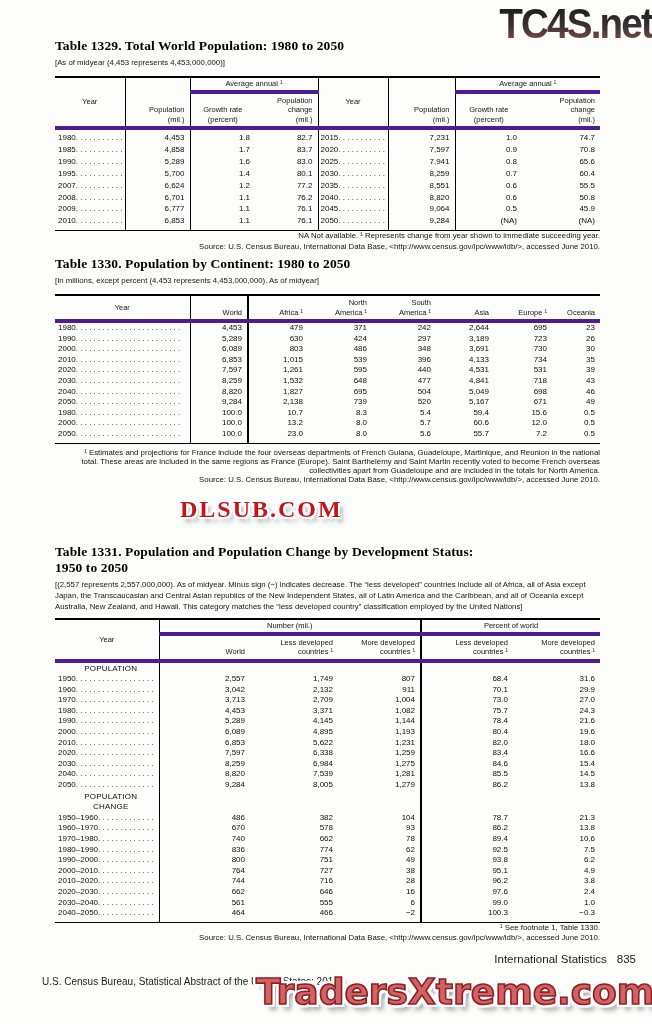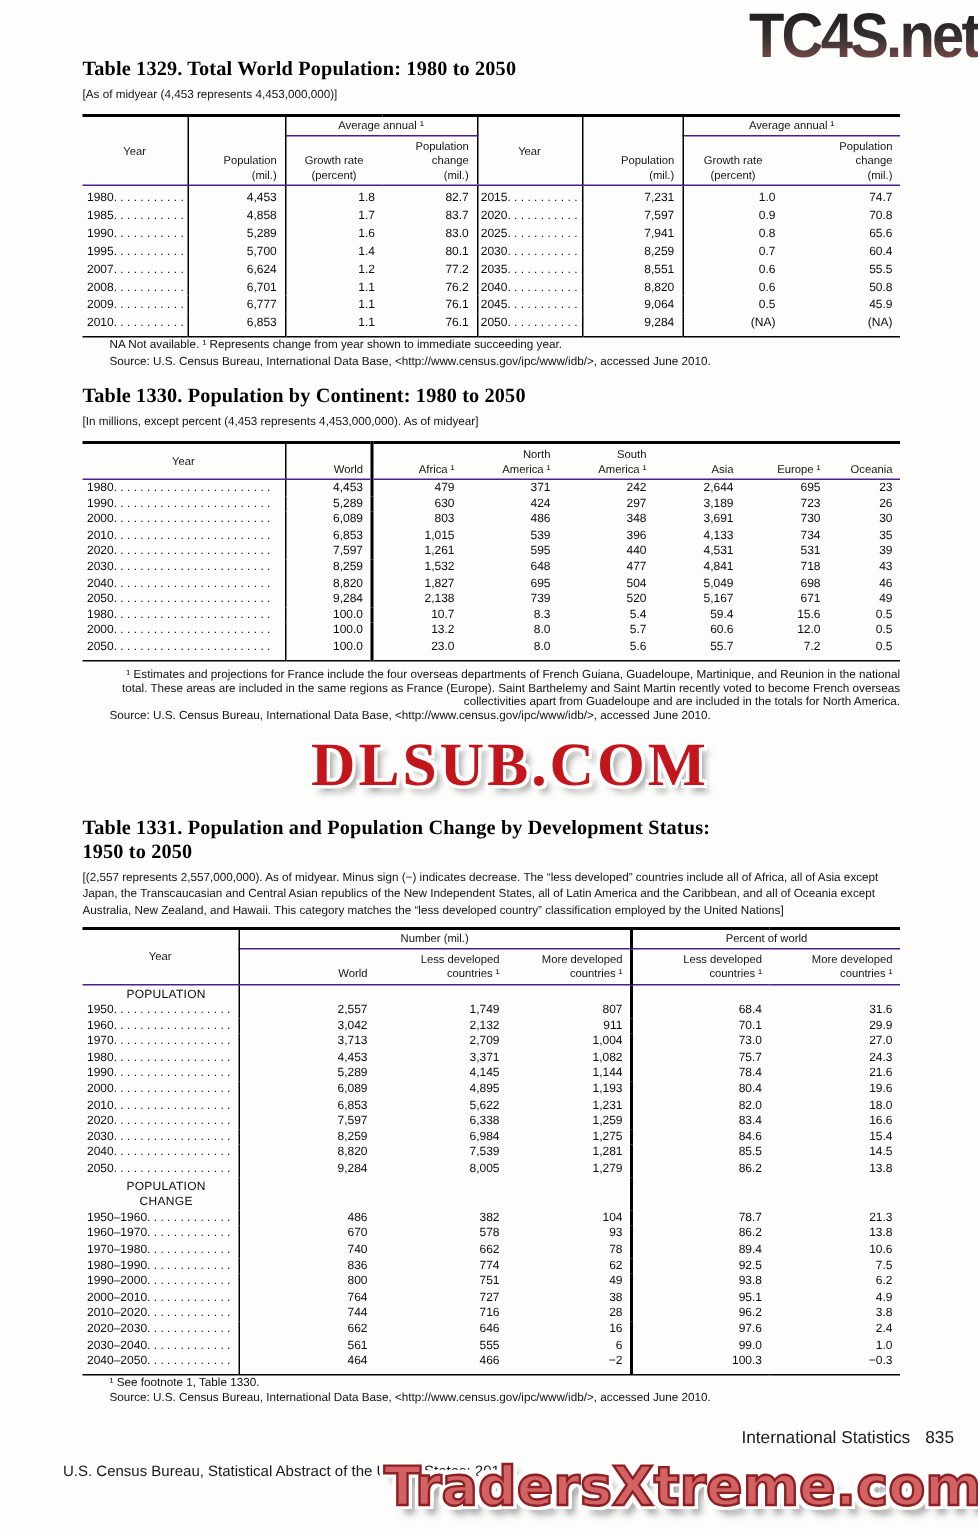--- a/index.html
+++ b/index.html
@@ -17,21 +17,21 @@
     line-height:16px;margin:0 0 3px 0;color:#000;white-space:pre-line;letter-spacing:.1px;
   }
   .tbl-note{font-size:7.8px;line-height:11px;margin:0 0 8px 0;color:#141414;}
   #t1331 .tbl-note{margin-bottom:6px;}
   table.tbl{
     border-collapse:collapse;table-layout:fixed;width:545px;
     border-top:2px solid #000;border-bottom:1px solid #000;
   }
   thead th{
     font-weight:normal;font-size:7.5px;line-height:9.5px;white-space:pre-line;
-    vertical-align:bottom;padding:2px 5px 2px 2px;border-bottom:1px solid #4c1d95;color:#141414;
+    vertical-align:bottom;padding:2px 5px 2px 2px;border-bottom:4px solid #4c1d95;color:#141414;
   }
   th.mid{vertical-align:middle;text-align:center;padding-right:2px;}
   th.spanner{vertical-align:middle;text-align:center;padding:1px 0;}
   th.num{text-align:right;}
   th.ctr{padding-right:2px;}
   .br{border-right:1px solid #000;}
   .br2{border-right:2px solid #000;}
   td{
     font-size:8px;line-height:10.6px;padding:0 5px 0 2px;text-align:right;
     white-space:nowrap;overflow:hidden;color:#0c0c0c;
@@ -44,34 +44,34 @@
   #tbl1331 tbody tr:last-child td{padding-bottom:3px;}
   #tbl1329 td:nth-child(1),#tbl1329 td:nth-child(2),#tbl1329 td:nth-child(4),
   #tbl1329 td:nth-child(5),#tbl1329 td:nth-child(6){border-right:1px solid #000;}
   #tbl1330 td:nth-child(1){border-right:1px solid #000;}
   #tbl1330 td:nth-child(2){border-right:2px solid #000;}
   #tbl1331 td:nth-child(1){border-right:1px solid #000;}
   #tbl1331 td:nth-child(4){border-right:2px solid #000;}
   tr.section-row td:first-child{
     text-align:center;white-space:pre-line;padding:1px 2px 0 10px;letter-spacing:.2px;
   }
-  .fn{font-size:7.8px;line-height:10.5px;padding-left:18px;margin-top:0;}
+  .fn{font-size:7.8px;line-height:10.5px;padding-left:18px;margin-top:0;text-align:right;}
   .fn:first-of-type{margin-top:4px;}
   .fn-para{font-size:7.8px;line-height:9px;text-indent:18px;margin:4px 0 0 0;text-align:right;}
   
   #wm-tc4s{
     position:absolute;top:2px;right:0px;z-index:5;
     font-family:"Liberation Sans", sans-serif;font-weight:bold;font-size:42px;line-height:44px;
     letter-spacing:-2px;transform:scaleX(.92);transform-origin:100% 0;
     background:linear-gradient(180deg,#1f1d1d 12%,#3a3234 55%,#8b4f49 95%);
     -webkit-background-clip:text;background-clip:text;color:transparent;
   }
   #wm-dlsub{
-    position:absolute;top:489px;left:180px;width:320px;text-align:center;z-index:5;
-    font-family:"Liberation Serif", serif;font-weight:bold;font-size:41px;line-height:40px;
+    position:absolute;top:489px;left:180px;width:320px;text-align:left;z-index:5;
+    font-family:"Liberation Serif", serif;font-weight:bold;font-size:24px;line-height:40px;
     letter-spacing:2px;color:#c3161c;
     text-shadow:
       -2px -2px 0 #fff, 2px -2px 0 #fff, -2px 2px 0 #fff, 2px 2px 0 #fff,
       0 -2px 0 #fff, 0 2px 0 #fff, -2px 0 0 #fff, 2px 0 0 #fff,
       4px 5px 4px rgba(60,60,60,.45);
   }
   #wm-traders{
     position:absolute;top:971px;left:256px;z-index:6;
     font-family:"DejaVu Sans", sans-serif;font-weight:bold;font-size:36px;line-height:42px;
     letter-spacing:0;color:#d26263;-webkit-text-stroke:1.6px #8c2022;

